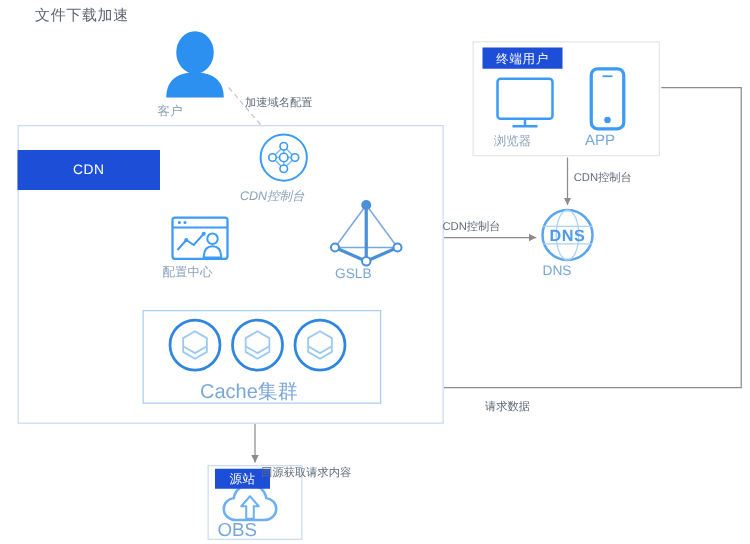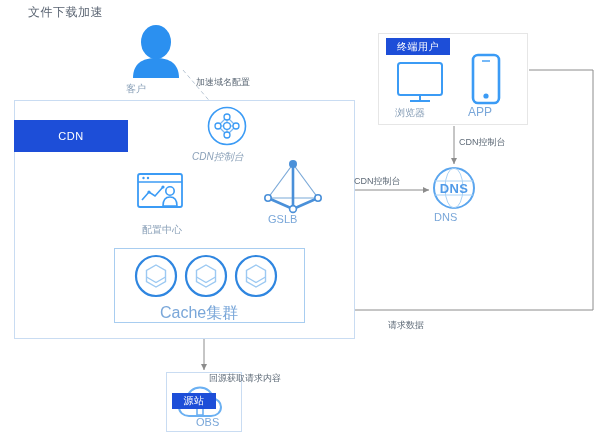--- a/index.html
+++ b/index.html
@@ -22,21 +22,21 @@
   #origin-group{left:166px;top:372px;width:76px;height:60px;border:1px solid #c9dcf2;}
   #cache-group{left:114px;top:248px;width:191px;height:75px;border:1px solid #a8cdf0;}
   
   .hdr{
     background:#1d4ed8;color:#ffffff;font-size:11px;
     display:flex;align-items:center;justify-content:center;
     box-sizing:border-box;letter-spacing:.5px;
   }
   #cdn-header{left:14px;top:100px;width:114px;height:32px;margin-top:20px;}
   #enduser-header{left:386px;top:38px;width:64px;height:17px;font-size:10px;}
-  #origin-header{left:172px;top:393px;width:44px;height:16px;font-size:10px;}
+  #origin-header{left:172px;top:375px;width:44px;height:16px;font-size:10px;}
   
   .cap{
     font-size:10px;color:#8aa0b8;white-space:nowrap;
   }
   .cap.blue{color:#7aa7d9;}
   
   .edge-label{
     font-size:9px;color:#5f6b78;white-space:nowrap;background:transparent;text-align:right;
   }
   
@@ -182,27 +182,27 @@
   <g>
     <path d="M189,416 C183,416 179,412 179,407 C179,402.5 182.5,399 187,398.5
              C188,392 193.5,387.5 200,387.5 C206.5,387.5 212,392 213,398.5
              C217.5,399 221,402.5 221,407 C221,412 217,416 211,416 Z" fill="#ffffff" stroke="#6bb0f2" stroke-width="2"></path>
     <path d="M200,397 L207,405 L203,405 L203,415 L197,415 L197,405 L193,405 Z" fill="#ffffff" stroke="#6bb0f2" stroke-width="1.6" stroke-linejoin="round"></path>
   </g>
 </svg>
 
 <div class="abs cap txt-layer" style="left:126px;top:82px;width:60px;">客户</div>
 <div class="abs cap txt-layer" style="left:192px;top:150px;width:70px;font-style:italic;">CDN控制台</div>
-<div class="abs cap txt-layer" style="left:142px;top:211px;width:60px;margin-top:12px;">配置中心</div>
+<div class="abs cap txt-layer" style="left:130px;top:211px;width:60px;">配置中心</div>
 <div class="abs cap txt-layer blue" style="left:268px;top:213px;width:50px;font-size:11px;">GSLB</div>
 <div class="abs cap txt-layer blue" style="left:434px;top:211px;width:40px;font-size:11px;">DNS</div>
 <div class="abs cap txt-layer" style="left:395px;top:106px;width:50px;">浏览器</div>
 <div class="abs cap txt-layer blue" style="left:468px;top:105px;width:36px;font-size:12px;">APP</div>
 <div class="abs cap txt-layer blue" style="left:160px;top:303px;width:92px;font-size:16px;">Cache集群</div>
-<div class="abs cap txt-layer blue" style="left:196px;top:416px;width:36px;font-size:11px;">OBS</div>
+<div class="abs cap txt-layer blue" style="left:174px;top:416px;width:36px;font-size:15px;">OBS</div>
 
 <div class="abs edge-label txt-layer" style="left:196px;top:76px;">加速域名配置</div>
 <div class="abs edge-label txt-layer" style="left:354px;top:175px;">CDN控制台</div>
 <div class="abs edge-label txt-layer" style="left:459px;top:136px;">CDN控制台</div>
 <div class="abs edge-label txt-layer" style="left:388px;top:294px;margin-top:25px;">请求数据</div>
 <div class="abs edge-label txt-layer" style="left:209px;top:340px;margin-top:32px;">回源获取请求内容</div>
 
 <div class="abs txt-layer" id="diagram-title">文件下载加速</div>
 
 </body></html>

